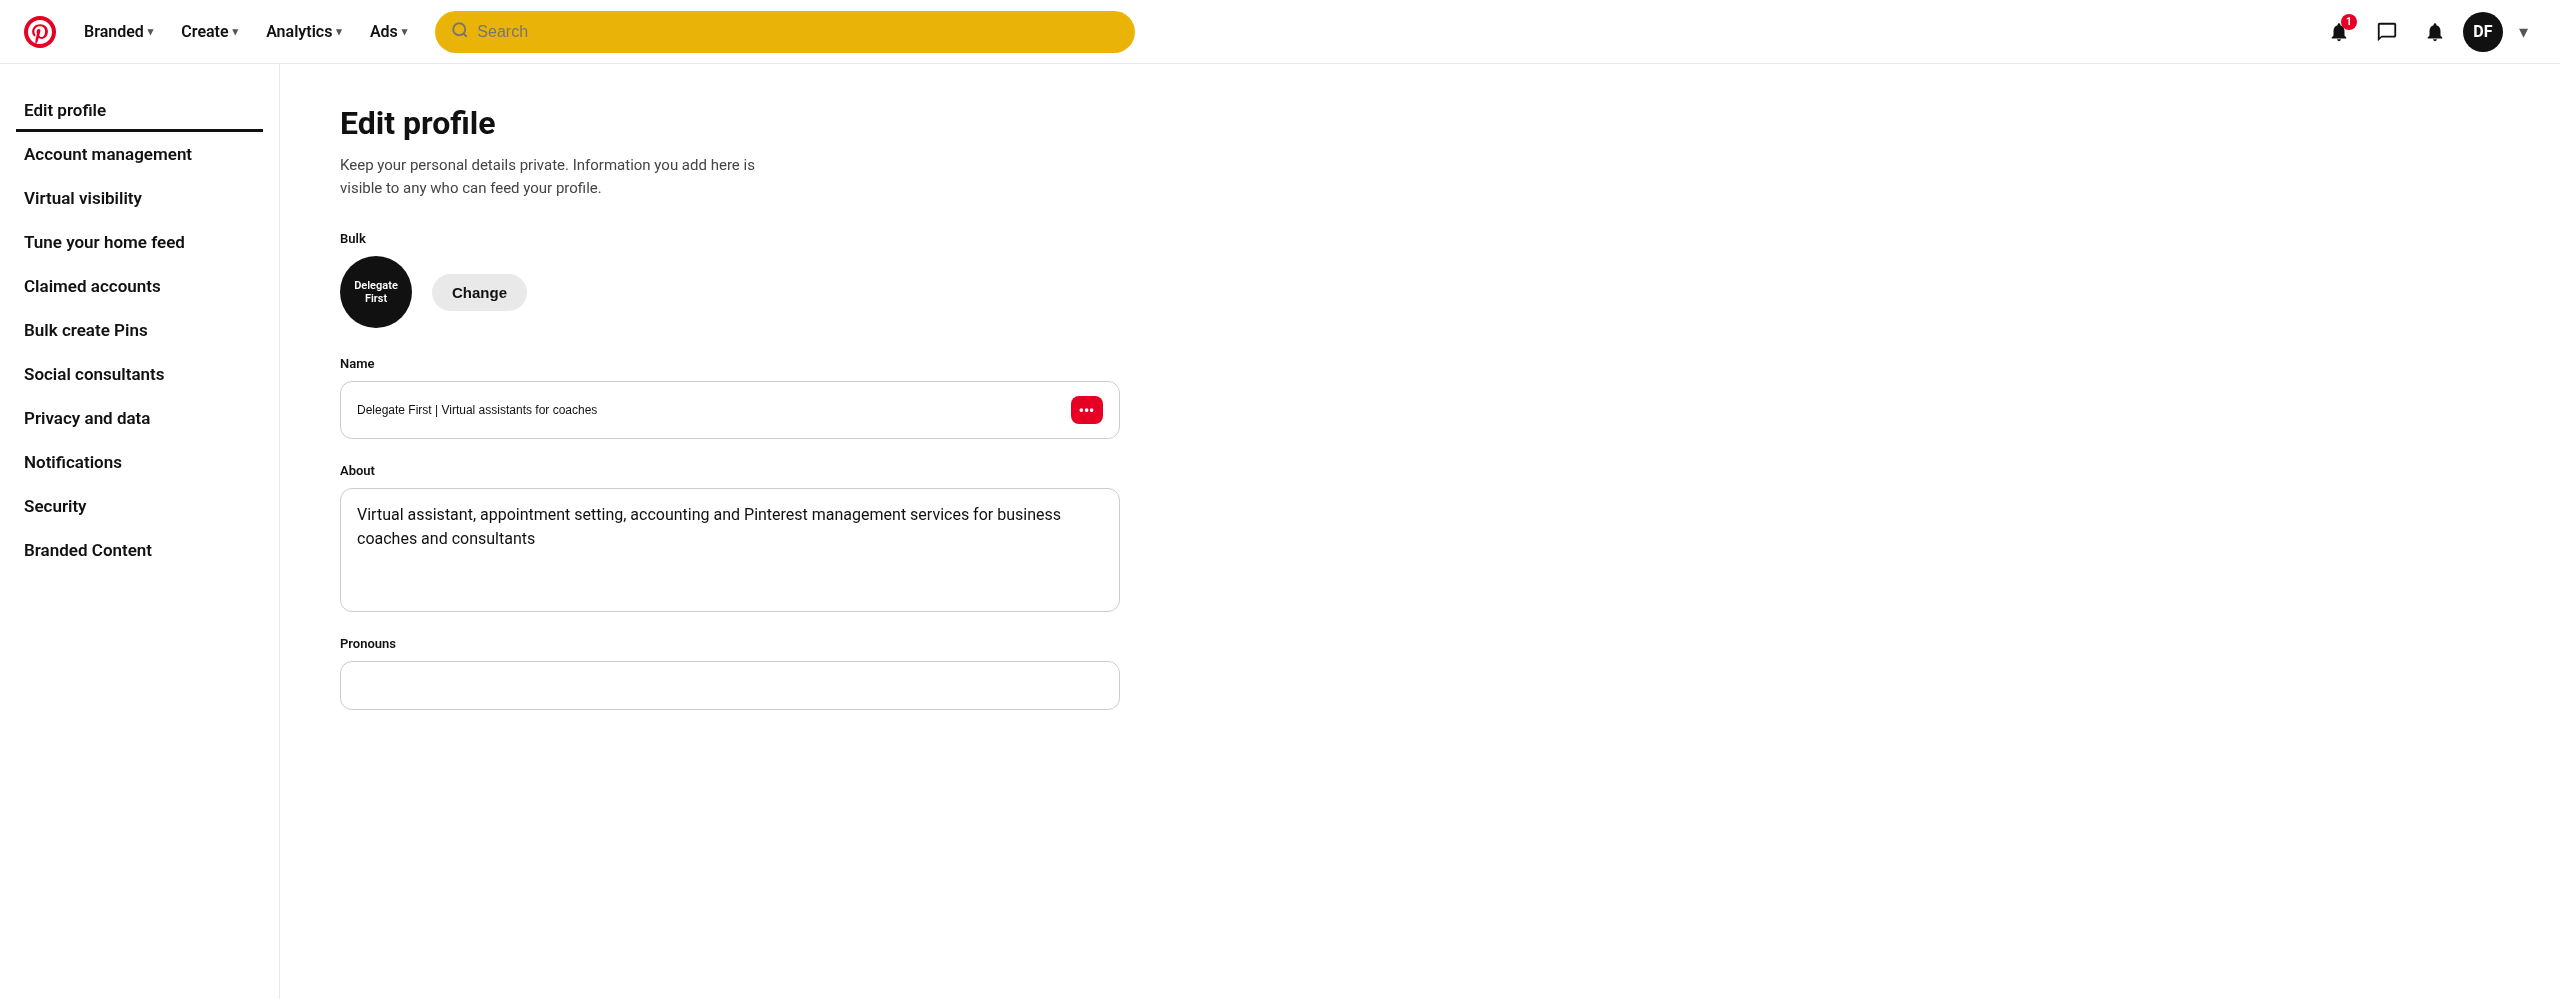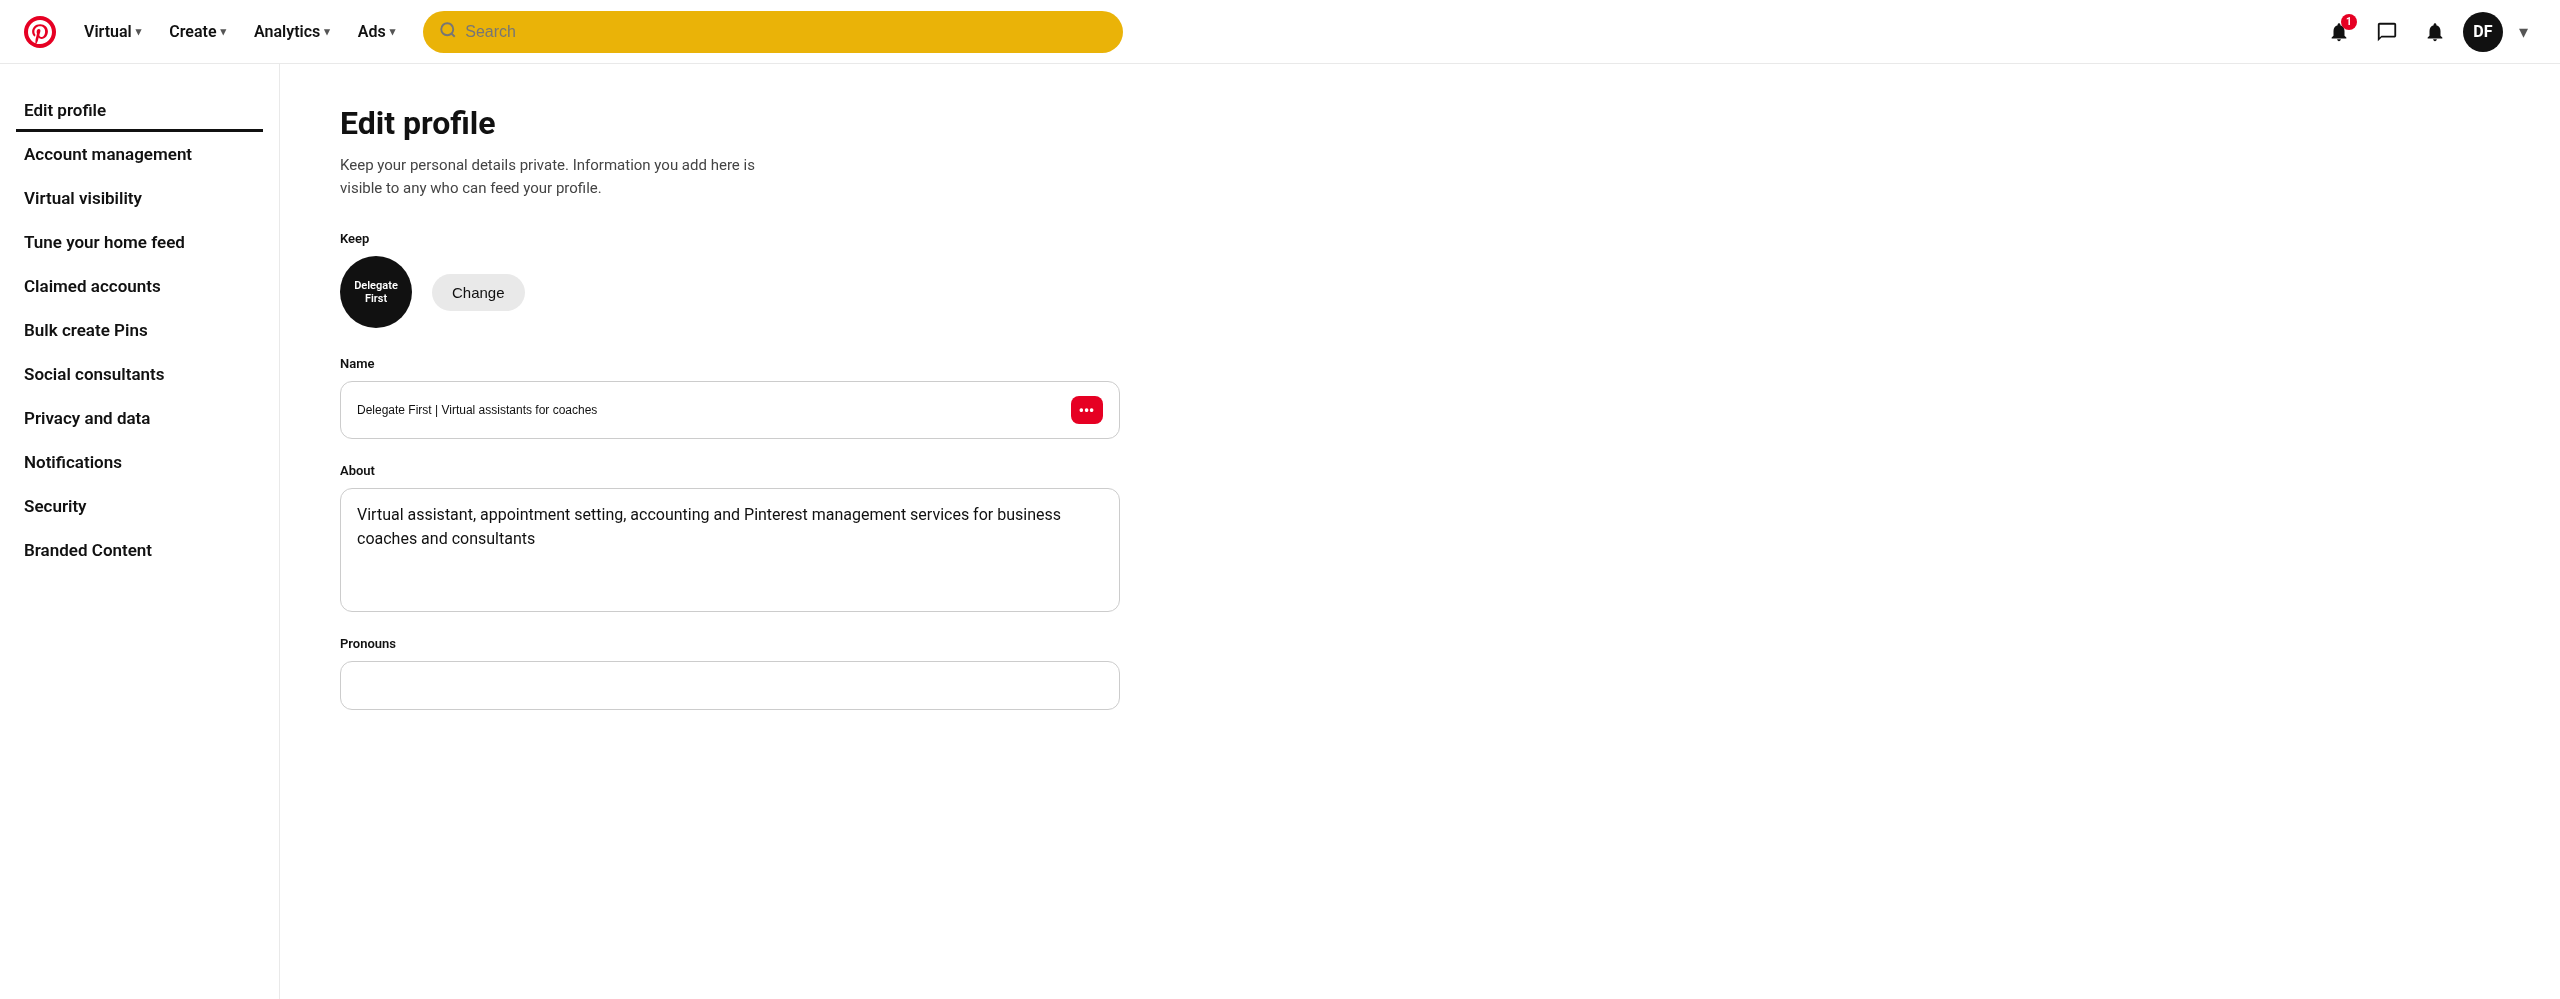--- a/index.html
+++ b/index.html
@@ -200,21 +200,21 @@
       font-weight: 600;
       text-align: center;
       line-height: 1.2;
     }
     .change-btn {
       padding: 10px 20px;
       background: #e9e9e9;
       border: none;
       border-radius: 24px;
       font-size: 15px;
-      font-weight: 400;
+      font-weight: 700;
       color: #111;
       cursor: pointer;
     }
 
     
     .name-section {
       margin-bottom: 24px;
     }
     .input-wrap {
       display: flex;
@@ -300,21 +300,21 @@
 <nav class="topnav">
   <div class="topnav-logo">
     <svg width="32" height="32" viewBox="0 0 32 32" fill="none">
       <circle cx="16" cy="16" r="16" fill="#E60023"></circle>
       <path d="M16 4C9.373 4 4 9.373 4 16c0 5.084 3.086 9.454 7.52 11.32-.104-.946-.198-2.399.041-3.431.216-.928 1.443-6.115 1.443-6.115s-.368-.737-.368-1.828c0-1.713.993-2.994 2.228-2.994 1.051 0 1.56.789 1.56 1.734 0 1.057-.674 2.64-1.022 4.108-.29 1.228.615 2.228 1.825 2.228 2.19 0 3.876-2.309 3.876-5.644 0-2.95-2.12-5.012-5.148-5.012-3.507 0-5.564 2.63-5.564 5.35 0 1.059.408 2.193 0.917 2.813a.37.37 0 01.086.354c-.094.387-.3 1.228-.341 1.4-.054.226-.18.274-.414.165-1.543-.719-2.508-2.978-2.508-4.795 0-3.9 2.832-7.48 8.166-7.48 4.287 0 7.62 3.055 7.62 7.133 0 4.256-2.683 7.68-6.407 7.68-1.252 0-2.43-.651-2.833-1.418l-.77 2.876c-.28 1.073-1.03 2.418-1.534 3.237A12.02 12.02 0 0016 28c6.627 0 12-5.373 12-12S22.627 4 16 4z" fill="white"></path>
     </svg>
   </div>
 
   <div class="topnav-menu">
     <div class="topnav-item">
-      <span>Virtual</span>
+      <span>Branded</span>
       <span class="topnav-chevron">▾</span>
     </div>
     <div class="topnav-item">
       <span>Create</span>
       <span class="topnav-chevron">▾</span>
     </div>
     <div class="topnav-item">
       <span>Analytics</span>
       <span class="topnav-chevron">▾</span>
     </div>
@@ -399,21 +399,21 @@
   </aside>
 
   <main class="main-content">
     <h1 class="page-title">Edit profile</h1>
     <p class="page-desc">
       <span>Keep your personal details private. Information you add here is</span><br>
       <span>visible to any who can feed your profile.</span>
     </p>
 
     <div class="photo-section">
-      <div class="form-section-label">Keep</div>
+      <div class="form-section-label">Bulk</div>
       <div class="photo-row">
         <div class="profile-avatar">
           <div class="profile-avatar-inner">
             <div>Delegate</div>
             <div>First</div>
           </div>
         </div>
         <button class="change-btn">Change</button>
       </div>
     </div>

